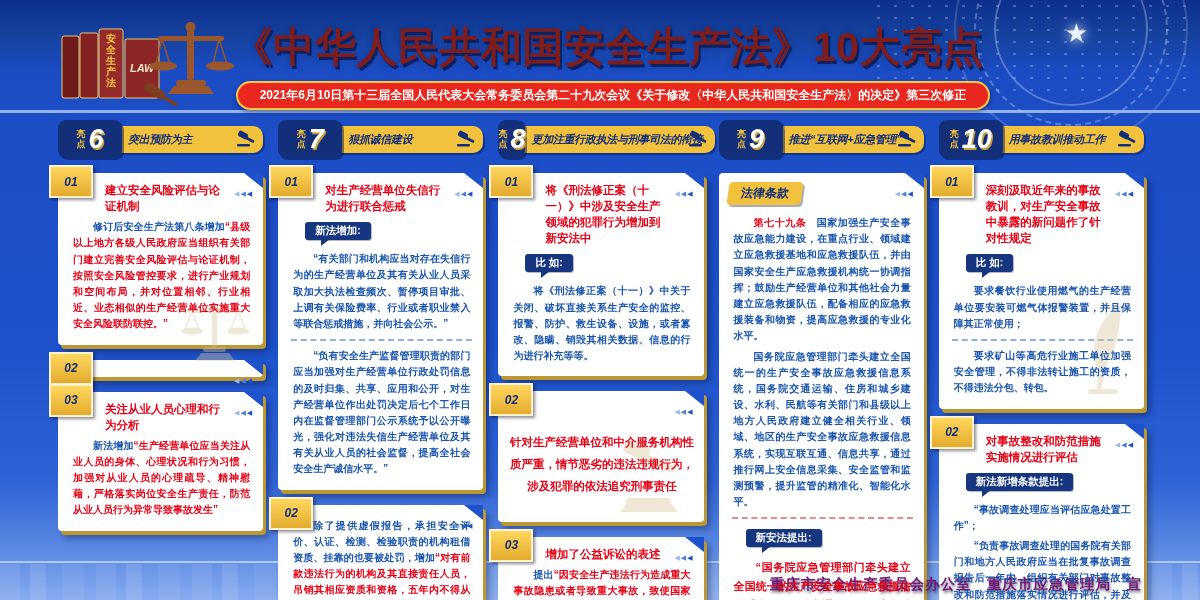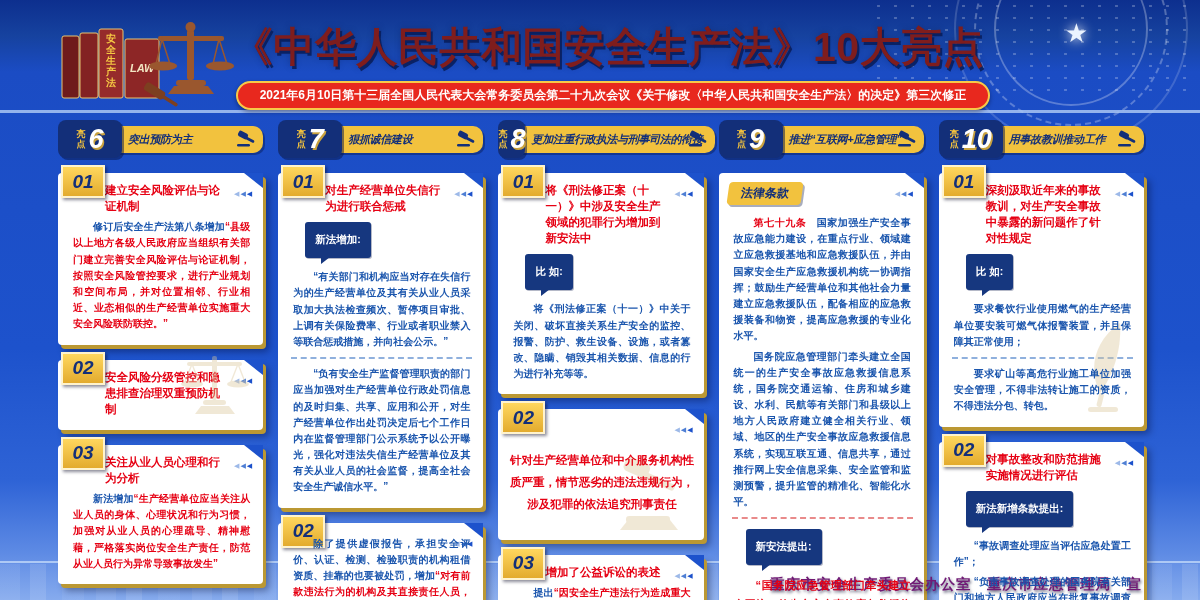--- a/index.html
+++ b/index.html
@@ -42,38 +42,38 @@
     display:flex;align-items:center;padding:0 12px 0 18px;box-shadow:2px 2px 0 rgba(5,20,70,.4);position:relative;}
   .col-title{color:#132f79;font-weight:bold;font-style:italic;font-size:11px;letter-spacing:-.3px;
     white-space:nowrap;position:relative;z-index:2;}
   .ribbon-gavel{position:absolute;right:6px;top:4px;z-index:1;}
   
   .card{position:relative;background:#ffffff;border-radius:4px;margin-bottom:15px;
     padding:9px 9px 8px 11px;box-shadow:3px 4px 0 #bb9833,6px 7px 7px rgba(0,0,30,.35);}
   .card::before{content:"";position:absolute;top:0;right:0;width:0;height:0;
     border-top:15px solid #1d52cc;border-left:19px solid transparent;}
   .card-num{position:absolute;top:-8px;left:-9px;width:40px;height:29px;
-    background:linear-gradient(180deg,#ffd75e,#e3ab2e);color:#132f79;font-size:19px;font-weight:bold;
+    background:linear-gradient(180deg,#ffd75e,#e3ab2e);color:#132f79;font-size:12px;font-weight:bold;
     font-style:italic;display:flex;align-items:center;justify-content:center;
-    border:2px solid #fff3cd;box-shadow:2px 2px 3px rgba(0,0,30,.45);margin-left:12px;}
+    border:2px solid #fff3cd;box-shadow:2px 2px 3px rgba(0,0,30,.45);}
   .card-tab{display:inline-block;background:#f2c23e;color:#132f79;font-weight:bold;font-size:12px;
     padding:3px 13px;border-radius:4px;transform:skewX(-8deg);margin:0 0 6px -2px;
     box-shadow:2px 2px 0 rgba(5,20,70,.35);}
   .card-heading{color:#e60013;font-size:11.5px;font-weight:bold;line-height:1.4;margin:0 24px 5px 36px;min-height:16px;}
   .arrows{position:absolute;top:17px;right:10px;font-size:7px;letter-spacing:1px;}
   .arrows span:nth-child(1){color:#9db9e8;}
   .arrows span:nth-child(2){color:#4f7fd4;}
   .arrows span:nth-child(3){color:#1c51cb;}
   .para{color:#1a55ad;font-size:10px;font-weight:bold;line-height:1.62;text-indent:2em;
     margin:4px 4px;text-align:justify;position:relative;z-index:1;}
   .para .red{color:#e60013;}
   .para.center{text-align:center;text-indent:0;font-size:11.5px;line-height:1.9;margin:16px 0;}
   .para.big{font-size:11px;line-height:1.7;}
   .tag{display:inline-block;position:relative;background:#16377f;color:#fff;font-size:10.5px;
-    font-weight:bold;padding:11px 10px;border-radius:3px;margin:3px 0 7px 16px;
+    font-weight:bold;padding:2px 10px;border-radius:3px;margin:3px 0 7px 16px;
     box-shadow:1px 1px 0 rgba(5,20,70,.3);}
   .tag::after{content:"";position:absolute;left:16px;bottom:-6px;width:0;height:0;
     border-top:7px solid #16377f;border-right:9px solid transparent;}
   .divider{border-top:2px dashed #8fb0dd;margin:7px 2px;}
   .divider.red{border-color:#e98a8a;}
   .wm{position:absolute;bottom:4px;right:8px;opacity:.4;z-index:0;pointer-events:none;}
   
   .footer-credit{position:absolute;right:58px;bottom:6px;color:#701a75;font-weight:bold;font-size:14.5px;
     letter-spacing:1px;text-shadow:1px 2px 3px rgba(0,0,40,.6);}
 </style>
@@ -140,21 +140,20 @@
       </div>
       <div class="card">
         <div class="card-num">01</div>
         <div class="arrows"><span>◀</span><span>◀</span><span>◀</span></div>
         <div class="card-heading">建立安全风险评估与论证机制</div>
         <p class="para"><span>修订后安全生产法第八条增加</span><span class="red">“县级以上地方各级人民政府应当组织有关部门建立完善安全风险评估与论证机制，按照安全风险管控要求，进行产业规划和空间布局，并对位置相邻、行业相近、业态相似的生产经营单位实施重大安全风险联防联控。”</span></p>
       </div>
       <div class="card">
         <div class="card-num">02</div>
         <div class="arrows"><span>◀</span><span>◀</span><span>◀</span></div>
-        <div class="card-heading">安全风险分级管控和隐患排查治理双重预防机制</div>
         <div class="wm"><svg width="80" height="70" viewBox="0 0 80 70">
             <g fill="#dcc79b">
               <rect x="37" y="4" width="5" height="44" rx="2"></rect>
               <rect x="12" y="10" width="55" height="4" rx="2"></rect>
               <ellipse cx="17" cy="32" rx="11" ry="3.6"></ellipse>
               <ellipse cx="63" cy="32" rx="11" ry="3.6"></ellipse>
               <path d="M17 12 L10 30 L24 30 Z" fill="none" stroke="#dcc79b" stroke-width="1.4"></path>
               <path d="M63 12 L56 30 L70 30 Z" fill="none" stroke="#dcc79b" stroke-width="1.4"></path>
               <rect x="28" y="48" width="23" height="5" rx="2.5"></rect>
               <path d="M20 62 L60 62 L54 54 L26 54 Z"></path>

